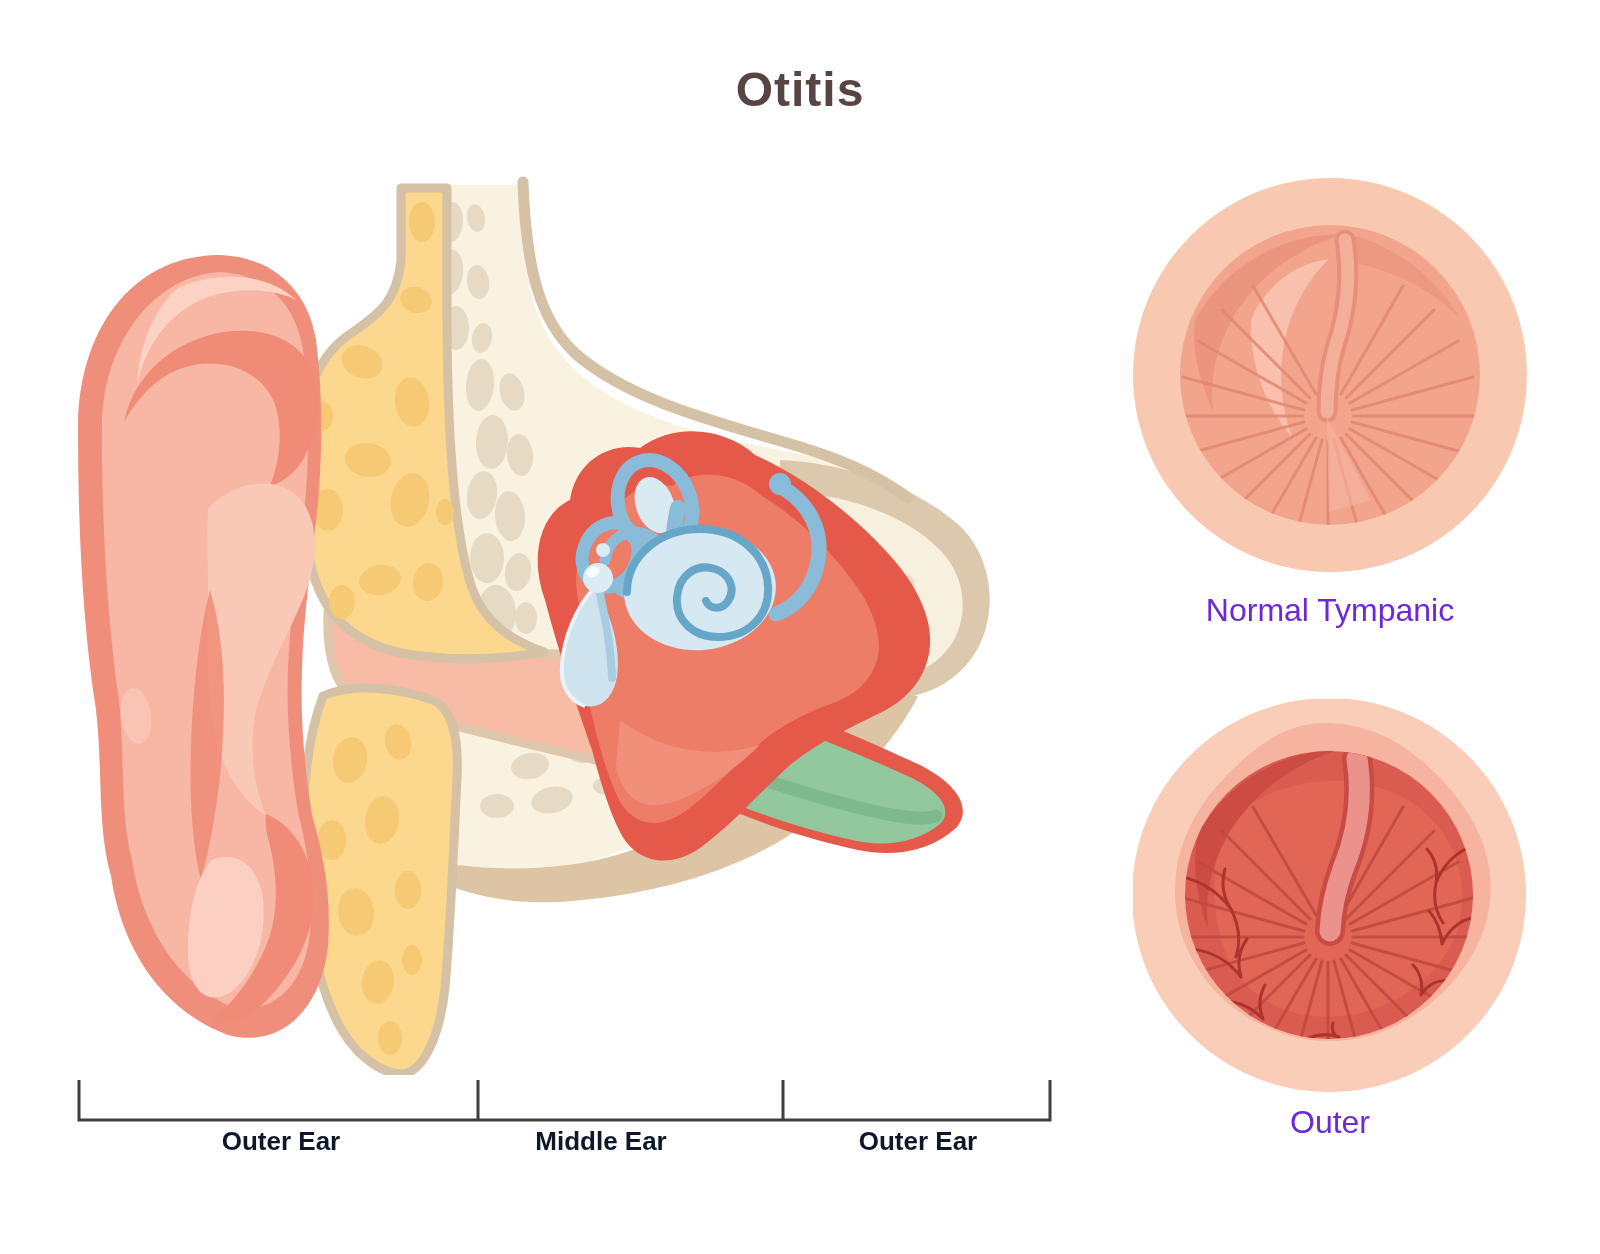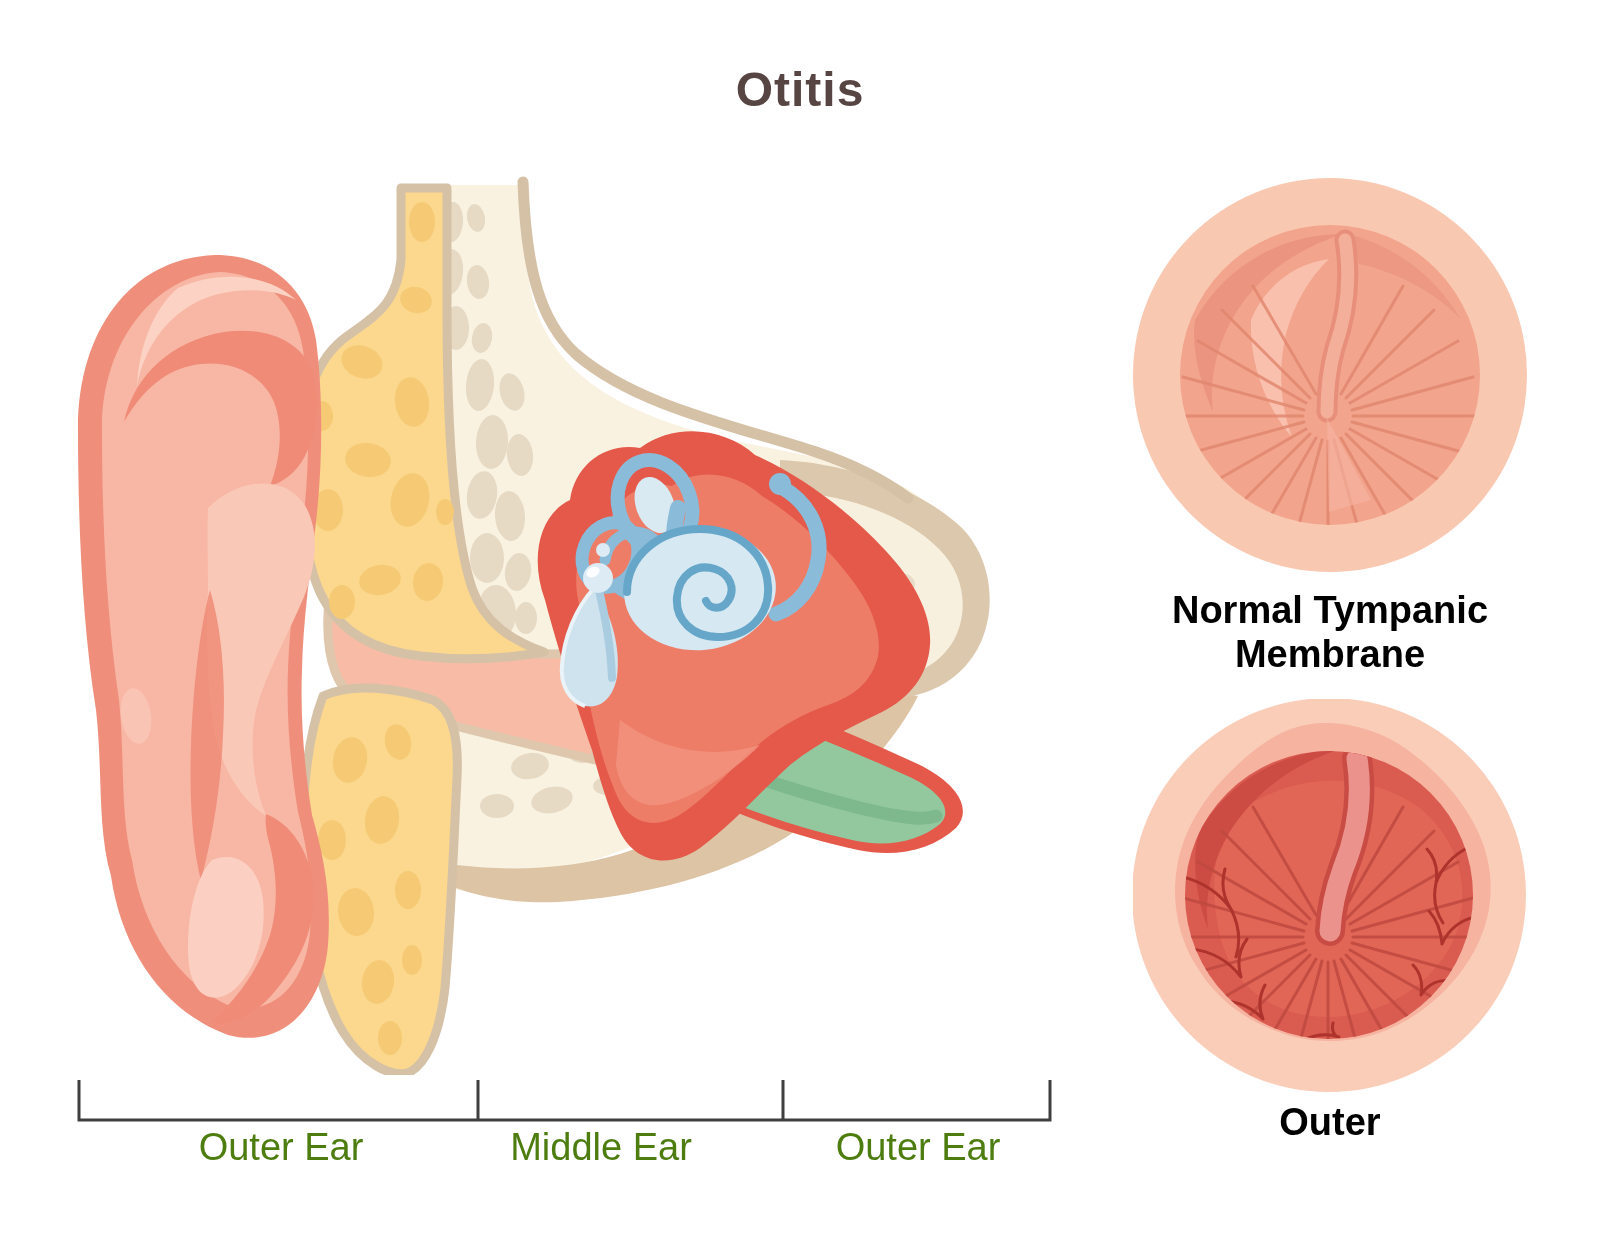--- a/index.html
+++ b/index.html
@@ -7,25 +7,25 @@
     position:relative; width:1600px; height:1254px; background:#ffffff;
     overflow:hidden; font-family:"Liberation Sans", sans-serif;
   }
   .page-title {
     position:absolute; left:800px; top:62px; transform:translateX(-50%);
     font-size:48px; font-weight:bold; color:#574543; letter-spacing:1px;
     white-space:nowrap;
   }
   .region-label {
     position:absolute; transform:translateX(-50%); top:1126px;
-    font-size:38px; font-weight:normal; color:#4d7c0f; white-space:nowrap;
+    font-size:26px; font-weight:bold; color:#0f172a; white-space:nowrap;
   }
   .inset-label {
     position:absolute; left:1100px; width:460px; text-align:center;
-    font-size:38px; font-weight:bold; color:#000000; line-height:44px;
+    font-size:32px; font-weight:normal; color:#6d28d9; line-height:44px;
   }
   .abs { position:absolute; }
 </style>
 </head>
 <body>
 
 <div class="scene">
 
   <div class="page-title">Otitis</div>
 
@@ -190,21 +190,20 @@
       <path fill="#ec9883" d="M215,56 C262,68 302,98 327,140 C301,114 264,94 226,86 Z"></path>
       <path fill="#f9c0ae" d="M118,142 C133,106 164,85 196,81 C176,100 161,126 153,156 C145,191 147,226 159,259 C138,236 116,192 118,142 Z"></path>
       <path fill="none" stroke="#e2876f" stroke-width="3" stroke-linecap="round" opacity="0.85" d="M220,238 L345,238 M219,244 L340,277 M217,251 L325,313 M213,256 L301,344 M208,260 L270,368 M201,262 L234,383 M195,263 L195,388 M189,262 L156,383 M183,260 L120,368 M177,256 L89,344 M173,251 L65,313 M171,244 L50,277 M170,238 L45,238 M171,232 L50,199 M173,225 L65,163 M177,220 L89,132 M183,216 L120,108 M208,216 L270,108 M213,220 L301,132 M217,225 L325,163 M219,232 L340,199"></path>
       <path fill="none" stroke="#e78f7a" stroke-width="21" stroke-linecap="round" d="M212,62 C218,100 214,136 202,170 C196,192 194,212 194,234"></path>
       <path fill="none" stroke="#f4af9a" stroke-width="13" stroke-linecap="round" d="M212,62 C218,100 214,136 202,170 C196,192 194,212 194,234"></path>
       <path fill="#f6b6a2" opacity="0.6" d="M194,240 L238,322 L196,334 Z"></path>
     </g>
   </svg>
   <div class="inset-label" style="top:588px;">
     <div>Normal Tympanic</div>
-    <div>Membrane</div>
   </div>
 
   <svg class="abs" style="left:1133px; top:699px;" width="394" height="394" viewBox="0 0 394 394">
     <defs>
       <clipPath id="c2clip">
           <circle cx="196" cy="196" r="144"></circle>
         </clipPath>
     </defs>
     <circle cx="196" cy="196" r="197" fill="#facdb8"></circle>
     <path fill="#f5b3a0" d="M196,24 C240,26 270,44 298,70 C326,96 350,130 356,168 C362,205 352,240 330,270 C310,298 280,322 246,334 C215,345 175,345 143,332 C110,320 82,298 64,268 C46,240 38,205 44,168 C50,132 70,100 96,74 C124,46 155,22 196,24 Z"></path>

